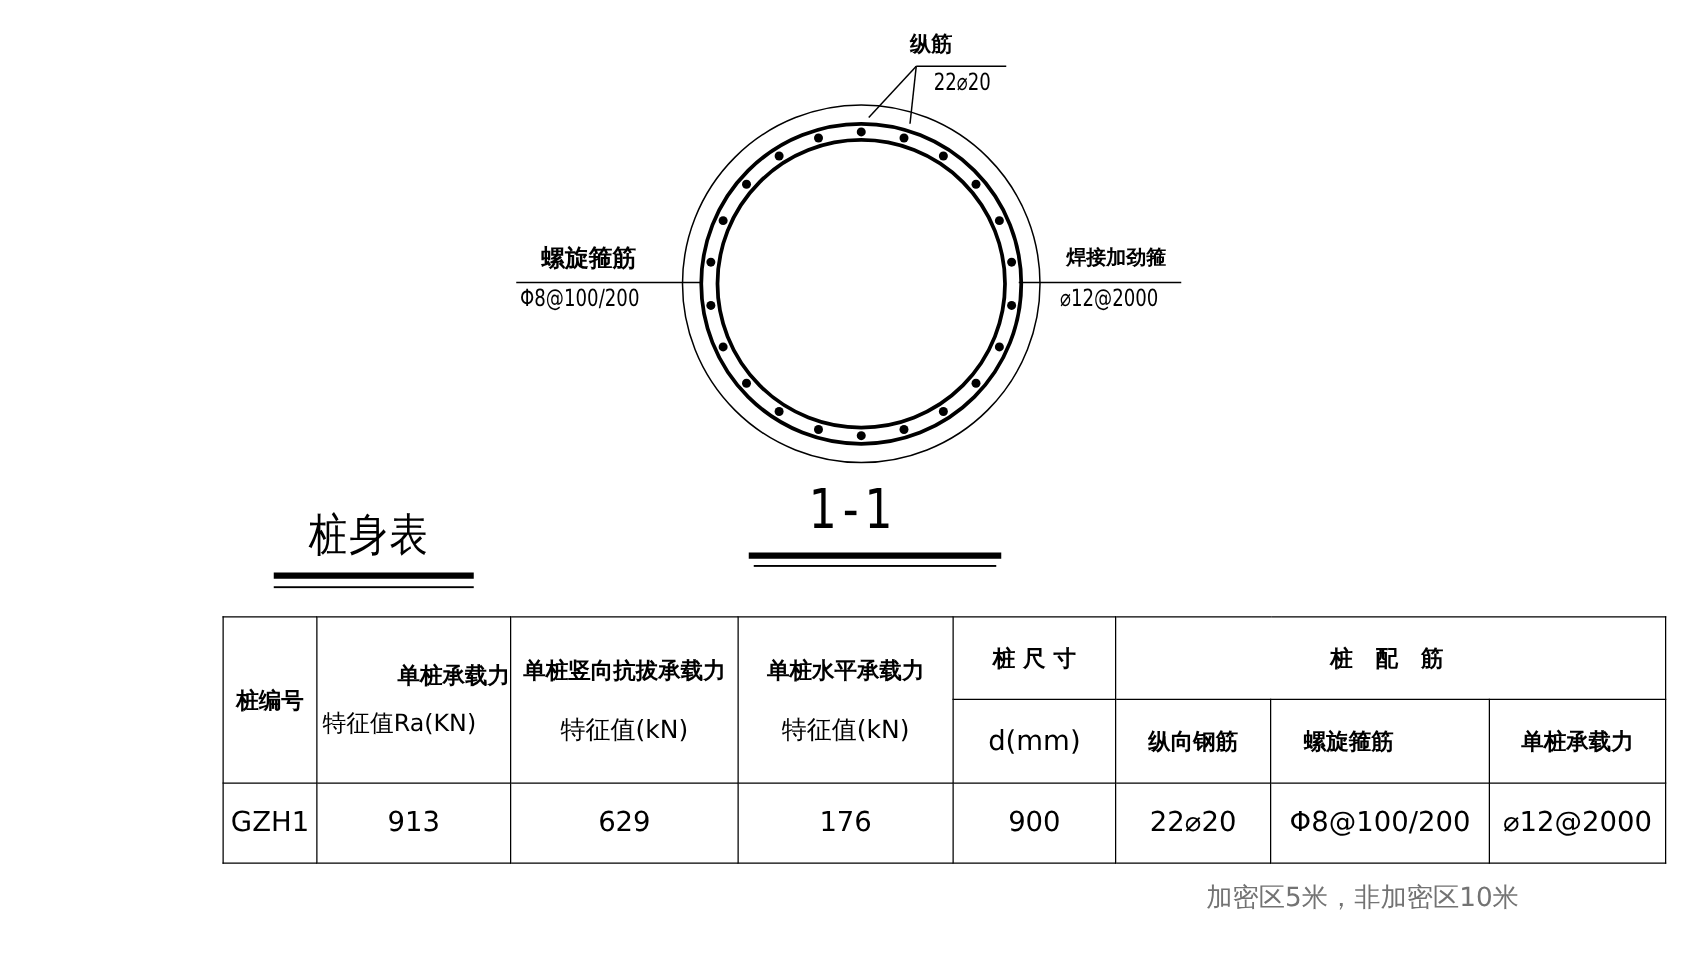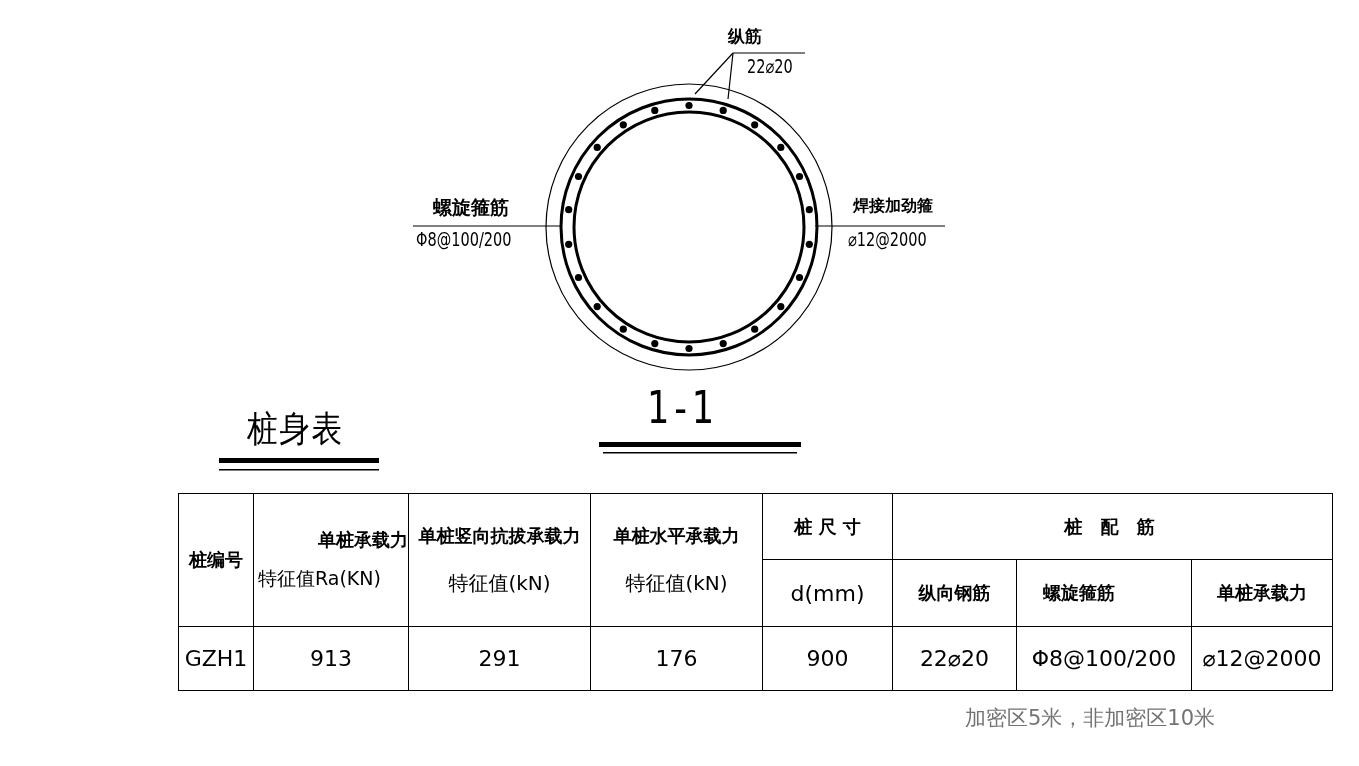--- a/index.html
+++ b/index.html
@@ -112,21 +112,21 @@
   </tr>
   <tr style="height:67px">
     <td class="hdr2" style="font-size:22px;">d(mm)</td>
     <td class="hdr">纵向钢筋</td>
     <td class="hdr" style="text-align:left; padding-left:26px;">螺旋箍筋</td>
     <td class="hdr">单桩承载力</td>
   </tr>
   <tr style="height:64px">
     <td class="val">GZH1</td>
     <td class="val">913</td>
-    <td class="val">291</td>
+    <td class="val">629</td>
     <td class="val">176</td>
     <td class="val">900</td>
     <td class="val">22⌀20</td>
     <td class="val">Φ8@100/200</td>
     <td class="val">⌀12@2000</td>
   </tr>
 </tbody>
   </table>
 
 <div class="note">加密区5米，非加密区10米</div>

